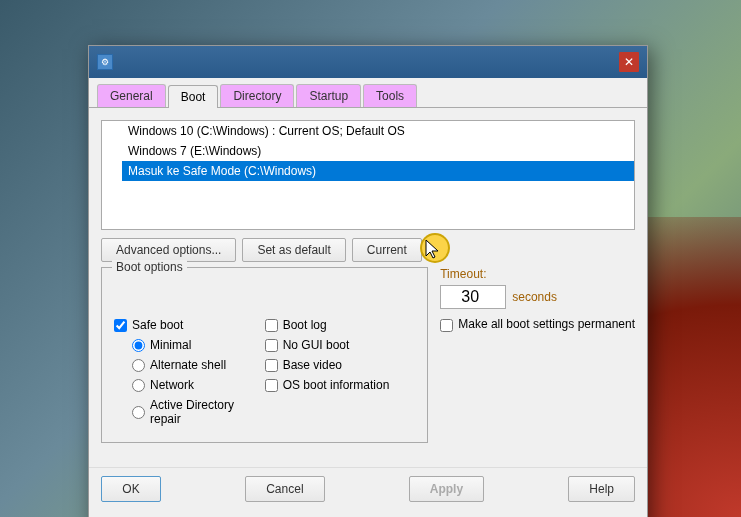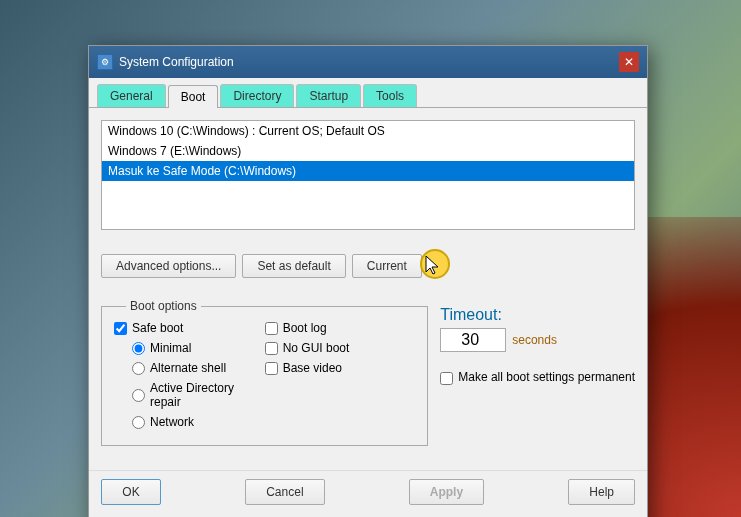--- a/index.html
+++ b/index.html
@@ -106,21 +106,21 @@
       background: #f0f0f0;
       border-bottom: 1px solid #aaa;
       padding: 6px 8px 0;
       gap: 2px;
     }
 
     .tab {
       padding: 4px 12px;
       border: 1px solid #bbb;
       border-bottom: none;
-      background: #5eead4;
+      background: #f0abfc;
       cursor: pointer;
       font-size: 12px;
       border-radius: 3px 3px 0 0;
       color: #333;
     }
 
     .tab.active {
       background: #f0f0f0;
       border-color: #aaa;
       position: relative;
@@ -132,39 +132,40 @@
     .content {
       padding: 12px;
       background: #f0f0f0;
     }
 
     .os-list {
       border: 1px solid #aaa;
       background: white;
       height: 110px;
       overflow-y: auto;
-      margin-bottom: 24px;
+      margin-bottom: 8px;
+      padding-left: 20px;
     }
 
     .os-item {
       padding: 3px 6px;
       font-size: 12px;
       cursor: pointer;
       color: #000;
     }
 
     .os-item.highlighted {
       background: #0078d7;
       color: white;
     }
 
     .button-row {
       display: flex;
       gap: 6px;
-      margin-bottom: 28px;
+      margin-bottom: 5px;
     }
 
     .btn {
       padding: 4px 14px;
       border: 1px solid #aaa;
       background: linear-gradient(to bottom, #f8f8f8, #e8e8e8);
       cursor: pointer;
       font-size: 12px;
       color: #333;
       border-radius: 2px;
@@ -177,35 +178,36 @@
     .boot-options-group {
       border: 1px solid #aaa;
       padding: 8px 12px 10px;
       margin-bottom: 12px;
       position: relative;
     }
 
     .boot-options-title {
       position: absolute;
       top: -8px;
-      left: 24px;
+      left: 10px;
       background: #f0f0f0;
       padding: 0 4px;
       font-size: 12px;
       color: #333;
     }
 
     .boot-options-inner {
       display: flex;
       gap: 0;
       margin-top: 6px;
     }
 
     .boot-col {
       flex: 1;
+      margin-top: 36px;
     }
 
     .checkbox-row, .radio-row {
       display: flex;
       align-items: center;
       gap: 5px;
       margin-bottom: 6px;
       font-size: 12px;
       cursor: pointer;
     }
@@ -222,22 +224,22 @@
 
     .timeout-section {
       display: flex;
       flex-direction: column;
       align-items: flex-start;
       gap: 4px;
       min-width: 120px;
     }
 
     .timeout-label {
-      font-size: 16px;
-      color: #0369a1;
+      font-size: 12px;
+      color: #a16207;
     }
 
     .timeout-row {
       display: flex;
       align-items: center;
       gap: 6px;
     }
 
     .timeout-input {
       width: 66px;
@@ -246,21 +248,21 @@
       font-size: 16px;
       text-align: left;
     }
 
     .timeout-seconds {
       font-size: 12px;
       color: #a16207;
     }
 
     .permanent-checkbox {
-      margin-top: 14px;
+      margin-top: 4px;
       display: flex;
       align-items: flex-start;
       gap: 5px;
       font-size: 12px;
       cursor: pointer;
     }
 
     .permanent-checkbox input {
       margin-top: 2px;
     }
@@ -321,21 +323,20 @@
 
 <div class="bg-image"></div>
 <div class="car-bg"></div>
 <div class="watermark">WINPOIN</div>
 
 <div class="dialog">
 
   <div class="title-bar">
     <div class="title-bar-left">
       <div class="title-icon">⚙</div>
-      <span>System Configuration</span>
     </div>
     <button class="close-btn">✕</button>
   </div>
 
   <div class="tab-bar">
     <div class="tab">General</div>
     <div class="tab active">Boot</div>
     <div class="tab">Directory</div>
     <div class="tab">Startup</div>
     <div class="tab">Tools</div>
@@ -375,40 +376,44 @@
             <label class="radio-row sub-radio">
               <input type="radio" name="safeboot_type" checked="" style="">
               <span>Minimal</span>
             </label>
             <label class="radio-row sub-radio">
               <input type="radio" name="safeboot_type" style="">
               <span>Alternate shell</span>
             </label>
             <label class="radio-row sub-radio">
               <input type="radio" name="safeboot_type" style="">
-              <span>Active Directory repair</span>
+              <span>Network</span>
             </label>
             <label class="radio-row sub-radio">
               <input type="radio" name="safeboot_type" style="">
-              <span>Network</span>
+              <span>Active Directory repair</span>
             </label>
           </div>
 
           <div class="boot-col">
             <label class="checkbox-row">
               <input type="checkbox" style="">
               <span>Boot log</span>
             </label>
             <label class="checkbox-row">
               <input type="checkbox" style="">
               <span>No GUI boot</span>
             </label>
             <label class="checkbox-row">
               <input type="checkbox" style="">
               <span>Base video</span>
+            </label>
+            <label class="checkbox-row">
+              <input type="checkbox" style="">
+              <span>OS boot information</span>
             </label>
           </div>
 
         </div>
       </div>
 
       <div class="timeout-section">
         <span class="timeout-label">Timeout:</span>
         <div class="timeout-row">
           <input type="text" class="timeout-input" value="30" style="">

